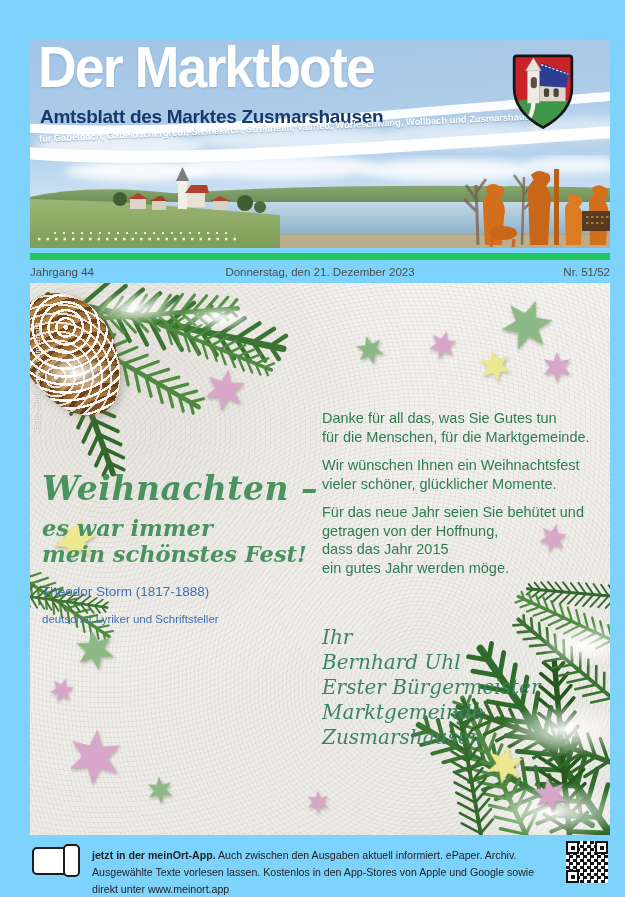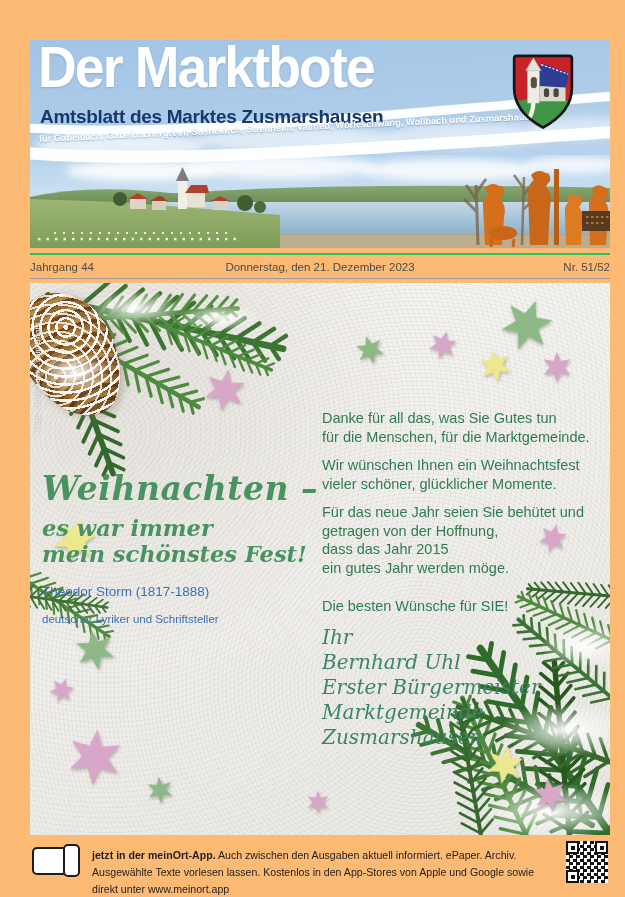--- a/index.html
+++ b/index.html
@@ -1,37 +1,37 @@
 <!DOCTYPE html>
 <html><head>
 <meta charset="utf-8">
 <style>
   html,body{margin:0;padding:0;background:#fff;}
-  .page{position:relative;width:625px;height:897px;background:#fdba74;overflow:hidden;
+  .page{position:relative;width:625px;height:897px;background:#7dd3fc;overflow:hidden;
         font-family:"Liberation Sans",sans-serif;}
 
   
   .masthead{position:absolute;left:30px;top:40px;width:580px;height:208px;overflow:hidden;
             background:linear-gradient(175deg,#a2c4e5 0%,#b3d0ea 55%,#c8ddf1 100%);}
   .mh-decor{position:absolute;left:0;top:0;}
   .mh-title{position:absolute;left:8px;top:-6px;margin:0;color:#fff;font-weight:bold;
             font-size:57px;letter-spacing:-2px;transform:scaleX(.94);transform-origin:left top;
             text-shadow:0 1px 2px rgba(80,110,150,.3);white-space:nowrap;}
   .mh-subtitle{position:absolute;left:10px;top:66px;color:#16386d;font-weight:bold;
                font-size:19px;letter-spacing:-.3px;white-space:nowrap;}
   .mh-districts{position:absolute;left:9px;top:94px;width:470px;color:#fff;font-weight:bold;
                 font-size:9.3px;transform:rotate(-2.6deg);transform-origin:left center;
                 text-shadow:0 1px 1px rgba(70,100,140,.45);white-space:nowrap;}
   .photo-strip{position:absolute;left:0;top:115px;width:580px;height:93px;overflow:hidden;}
   .mh-waves{position:absolute;left:0;top:0;pointer-events:none;}
   .coat{position:absolute;left:478px;top:8px;width:70px;height:84px;}
 
   
   .issue-bar{position:absolute;left:30px;top:253px;width:580px;height:23px;
-             border-top:2px solid #22c55e;border-bottom:1px solid #9a9a9a;
+             border-top:7px solid #22c55e;border-bottom:1px solid #9a9a9a;
              display:flex;align-items:center;justify-content:space-between;
              font-size:11.5px;color:#4c4c4c;}
   .issue-bar .mid{position:absolute;left:0;right:0;text-align:center;}
 
   
   .cover{position:absolute;left:30px;top:283px;width:580px;height:552px;overflow:hidden;
          background:
            radial-gradient(ellipse at 12% 12%, rgba(150,140,125,.18), transparent 45%),
            repeating-radial-gradient(circle at 13% 27%, rgba(183,180,172,.16) 0 1px, transparent 1px 5px),
            repeating-radial-gradient(circle at 67% 73%, rgba(168,166,158,.13) 0 1px, transparent 1px 4px),
@@ -315,21 +315,20 @@
 
     <div class="greeting">
       <p>Danke für all das, was Sie Gutes tun
 für die Menschen, für die Marktgemeinde.</p>
       <p>Wir wünschen Ihnen ein Weihnachtsfest
 vieler schöner, glücklicher Momente.</p>
       <p class="gap">Für das neue Jahr seien Sie behütet und
 getragen von der Hoffnung,
 dass das Jahr 2015
 ein gutes Jahr werden möge.</p>
-      <p class="big-gap">Die besten Wünsche für SIE!</p>
     </div>
 
     <div class="signature">Ihr
 Bernhard Uhl
 Erster Bürgermeister
 Marktgemeinde Zusmarshausen</div>
   </main>
 
   <footer class="footer">
     <div class="devices">

